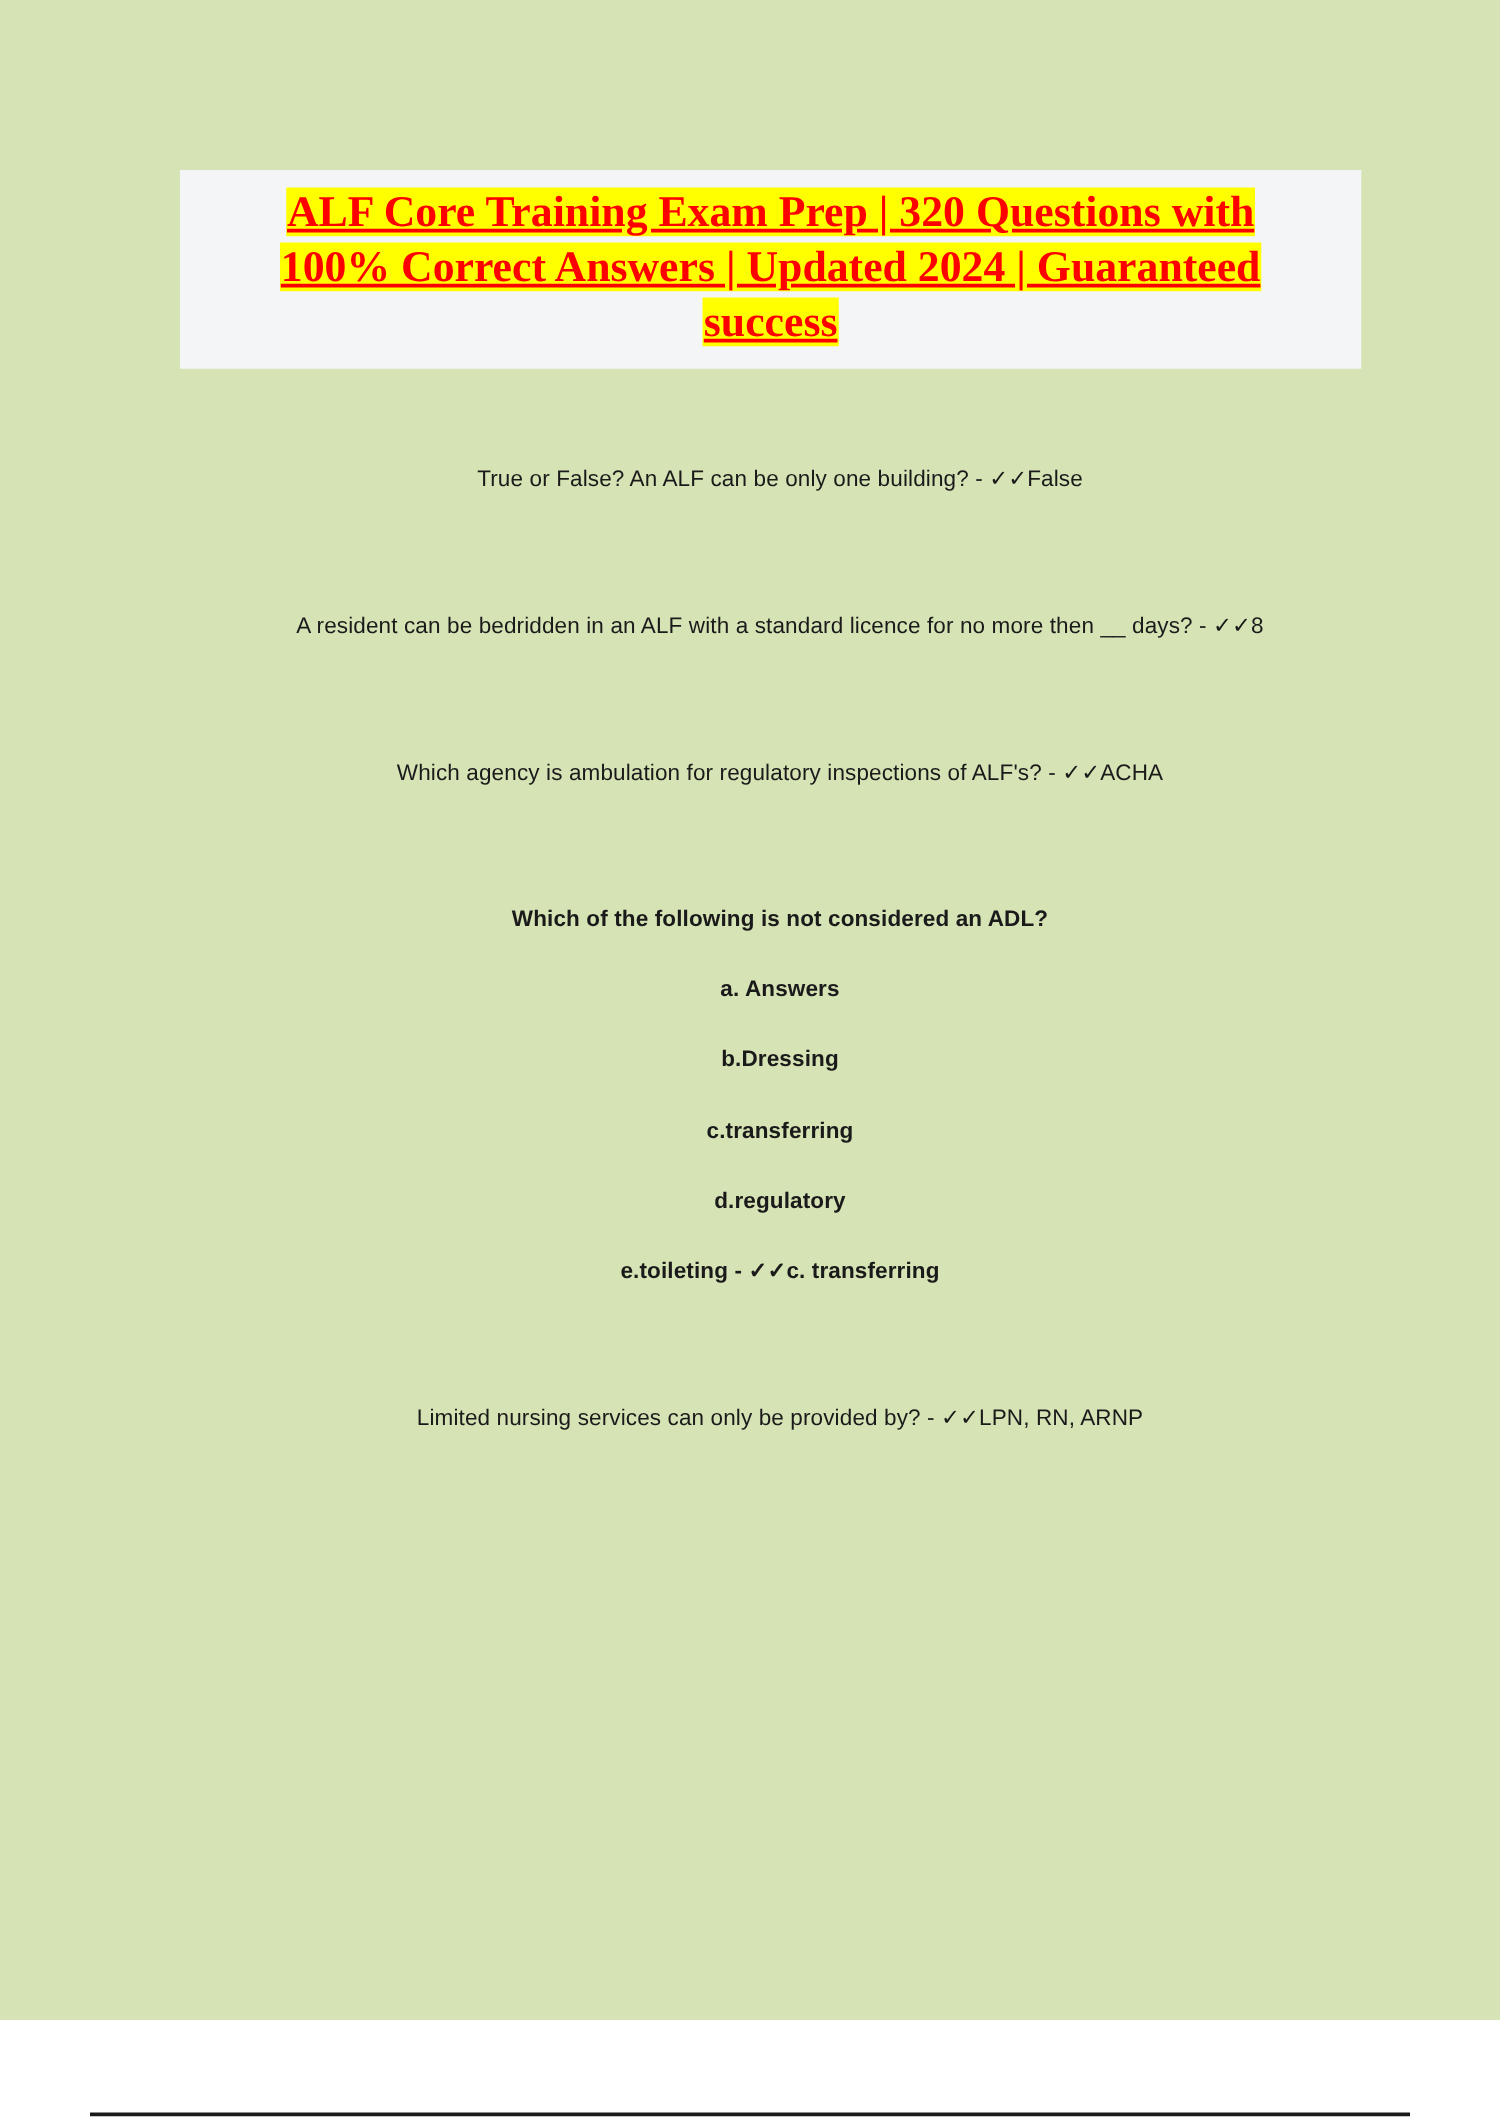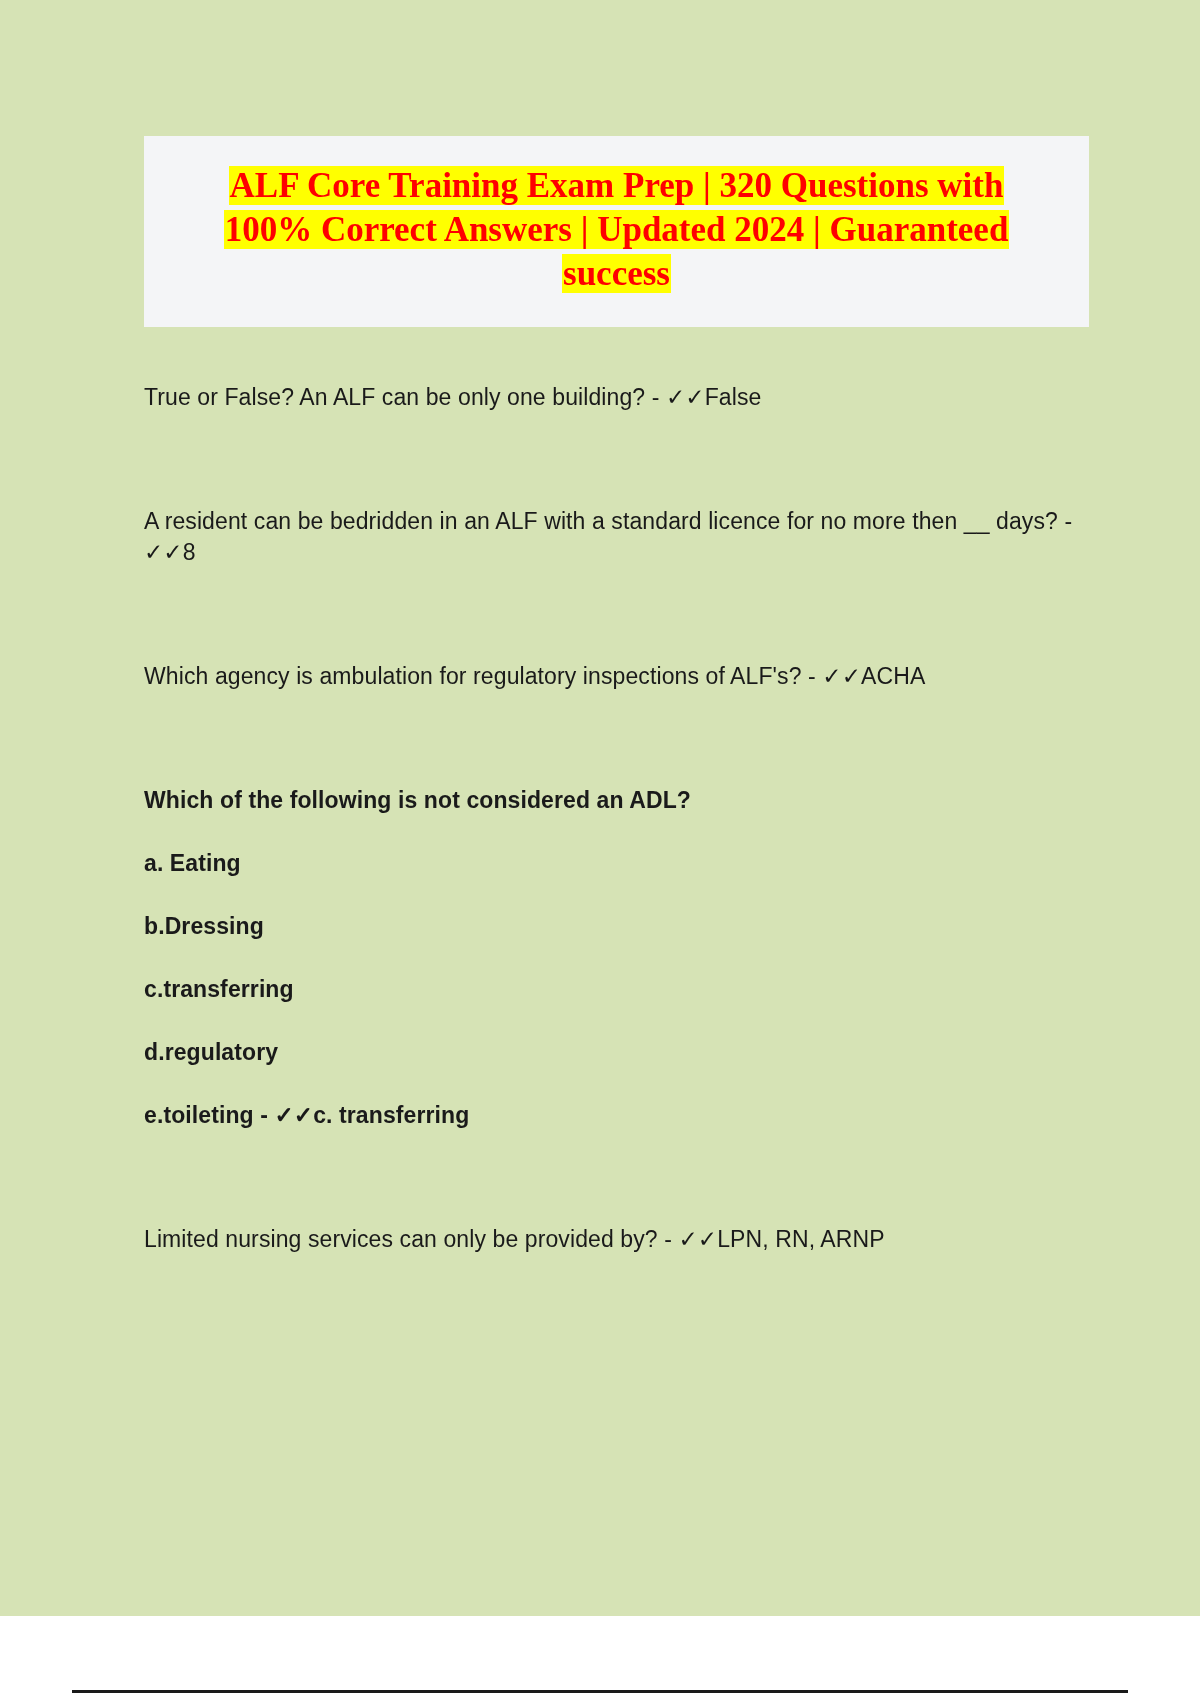--- a/index.html
+++ b/index.html
@@ -36,45 +36,47 @@
     padding: 12px 6px 16px 6px;
     box-sizing: border-box;
     text-align: center;
   }
   .title-text {
     font-family: "Liberation Serif", serif;
     font-weight: bold;
     font-size: 35px;
     line-height: 1.25;
     color: #ff0000;
-    margin: 16px;
+    margin: 0;
+    text-decoration: underline;
   }
   .title-text .hl {
     background: #ffff00;
     padding: 0 1px;
   }
   .content {
     position: absolute;
     left: 144px;
     top: 370px;
     width: 960px;
   }
   .qa-block {
     margin: 0 0 93px 0;
   }
   .qa-block.tight {
     margin-bottom: 0;
   }
   .line {
-    font-size: 23px;
+    font-size: 18px;
     line-height: 1.35;
     color: #1a1a1a;
-    margin: 12px 0 28px 0;
+    margin: 1px 0 28px 0;
     font-family: "Liberation Sans", sans-serif;
     letter-spacing: 0.1px;
+    text-align: center;
   }
   .line:last-child {
     margin-bottom: 0;
   }
   .mcq .line {
     margin-bottom: 32px;
     font-weight: bold;
   }
   .mcq-q {
     margin-bottom: 32px;
@@ -109,21 +111,21 @@
         <p class="line">A resident can be bedridden in an ALF with a standard licence for no more then __ days? - ✓✓8</p>
       </div>
 
       <div class="qa-block">
         <p class="line">Which agency is ambulation for regulatory inspections of ALF's? - ✓✓ACHA</p>
       </div>
 
 
       <div class="qa-block mcq">
         <p class="line mcq-q">Which of the following is not considered an ADL?</p>
-        <p class="line">a. Eating</p>
+        <p class="line">a. Answers</p>
         <p class="line">b.Dressing</p>
         <p class="line">c.transferring</p>
         <p class="line">d.regulatory</p>
         <p class="line">e.toileting - ✓✓c. transferring</p>
       </div>
 
       <div class="qa-block tight">
         <p class="line">Limited nursing services can only be provided by? - ✓✓LPN, RN, ARNP</p>
       </div>
 

